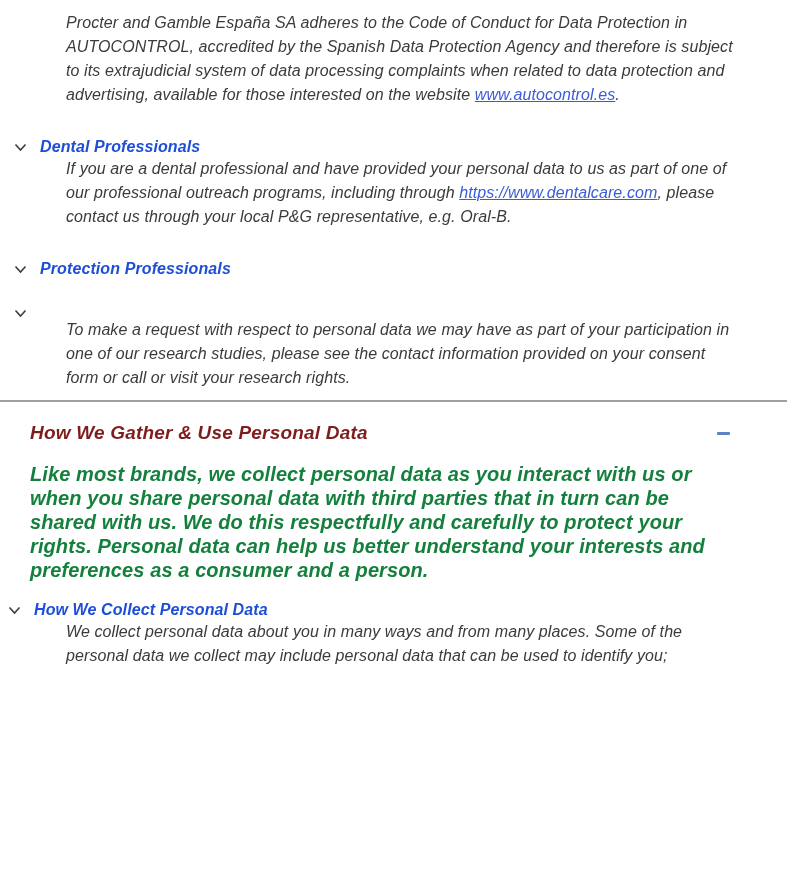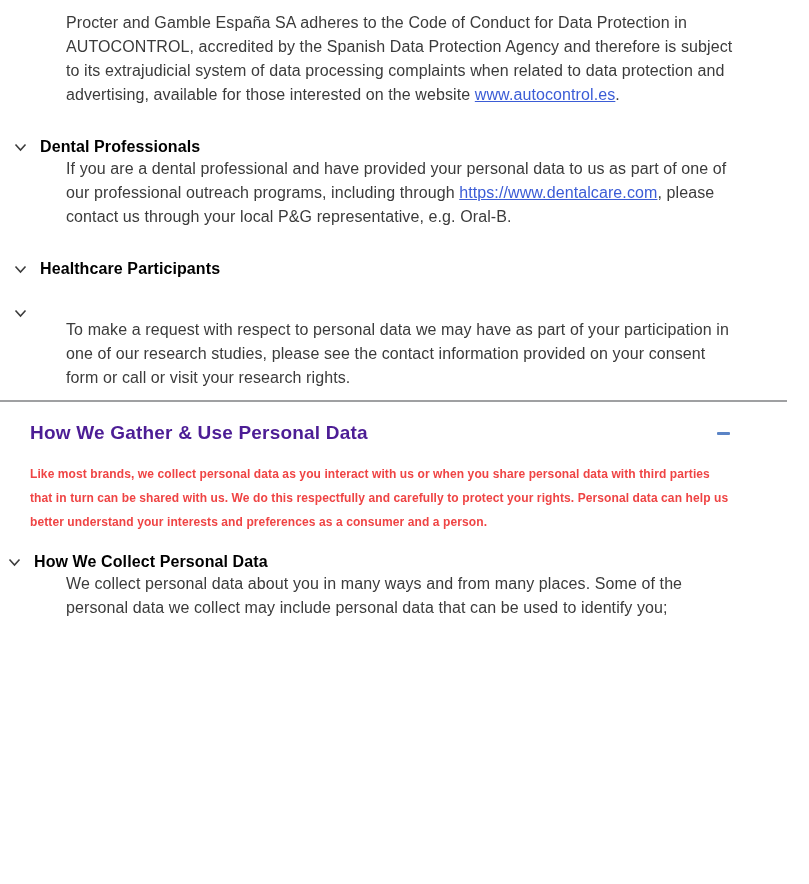--- a/index.html
+++ b/index.html
@@ -5,21 +5,21 @@
   html, body {
     margin: 0;
     padding: 0;
     width: 809px;
     height: 884px;
     overflow: hidden;
     background: #ffffff;
     font-family: "Liberation Sans", sans-serif;
     color: #3b3b3b;
   }
-  .page { width: 787px; height: 884px; overflow: hidden; }
+  .page { width: 787px; height: 884px; overflow: hidden; font-style: italic; }
 
   .para {
     margin: 0;
     font-size: 16px;
     line-height: 24px;
     letter-spacing: 0.1px;
     color: #3b3b3b;
   }
   .indent { margin-left: 66px; margin-right: 54px; }
   .intro-para { padding-top: 11px; }
@@ -40,21 +40,21 @@
     margin-top: 30px;
     cursor: pointer;
   }
   .chev { display: inline-flex; align-items: center; }
   .chev svg { display: block; }
   .acc-title {
     font-size: 16px;
     font-weight: bold;
     line-height: 20px;
     letter-spacing: 0.1px;
-    color: #000000;
+    color: #1d4ed8;
   }
 
   .divider {
     height: 2px;
     background: #9fa0a2;
     margin-top: 10px;
     width: 100%;
   }
 
   .section-head {
@@ -63,37 +63,37 @@
     justify-content: space-between;
     padding: 0 57px 0 30px;
     margin-top: 20px;
     cursor: pointer;
   }
   .section-title {
     margin: 0;
     font-size: 19px;
     font-weight: bold;
     letter-spacing: 0.2px;
-    color: #4c1d95;
+    color: #7f1d1d;
   }
   .minus-glyph {
     width: 13px;
     height: 3px;
     background: #5b84c6;
     border-radius: 1px;
     display: inline-block;
   }
 
   .highlight {
     margin: 18px 54px 4px 30px;
-    font-size: 12px;
+    font-size: 20px;
     font-weight: bold;
     line-height: 24px;
     letter-spacing: 0.1px;
-    color: #ef4444;
+    color: #15803d;
   }
 </style>
 </head>
 <body>
 
 <div class="page">
 
   <p class="para indent intro-para">
     <span>Procter and Gamble España SA adheres to the Code of Conduct for Data Protection in AUTOCONTROL, accredited by the Spanish Data Protection Agency and therefore is subject to its extrajudicial system of data processing complaints when related to data protection and advertising, available for those interested on the </span><span class="nowrap"><span>website </span><a class="link" href="#">www.autocontrol.es</a><span>.</span></span>
   </p>
@@ -109,21 +109,21 @@
   <p class="para indent acc-body">
     <span>If you are a dental professional and have provided your personal data to us as part of one of our professional outreach programs, including </span><span class="nowrap"><span>through </span><a class="link" href="#">https://www.dentalcare.com</a></span><span>, please contact us through your local P&amp;G representative, e.g. Oral-B.</span>
   </p>
 
   <div class="acc-head">
     <span class="chev">
       <svg width="13" height="9" viewBox="0 0 13 9">
           <path d="M1.5 1.5 L6.5 7 L11.5 1.5" fill="none" stroke="#3c3c3c" stroke-width="1.6"></path>
         </svg>
     </span>
-    <span class="acc-title">Healthcare Participants</span>
+    <span class="acc-title">Protection Professionals</span>
   </div>
 
   <div class="acc-head">
     <span class="chev">
       <svg width="13" height="9" viewBox="0 0 13 9">
           <path d="M1.5 1.5 L6.5 7 L11.5 1.5" fill="none" stroke="#3c3c3c" stroke-width="1.6"></path>
         </svg>
     </span>
   </div>
   <p class="para indent acc-body">To make a request with respect to personal data we may have as part of your participation in one of our research studies, please see the contact information provided on your consent form or call or visit your research rights.</p>

